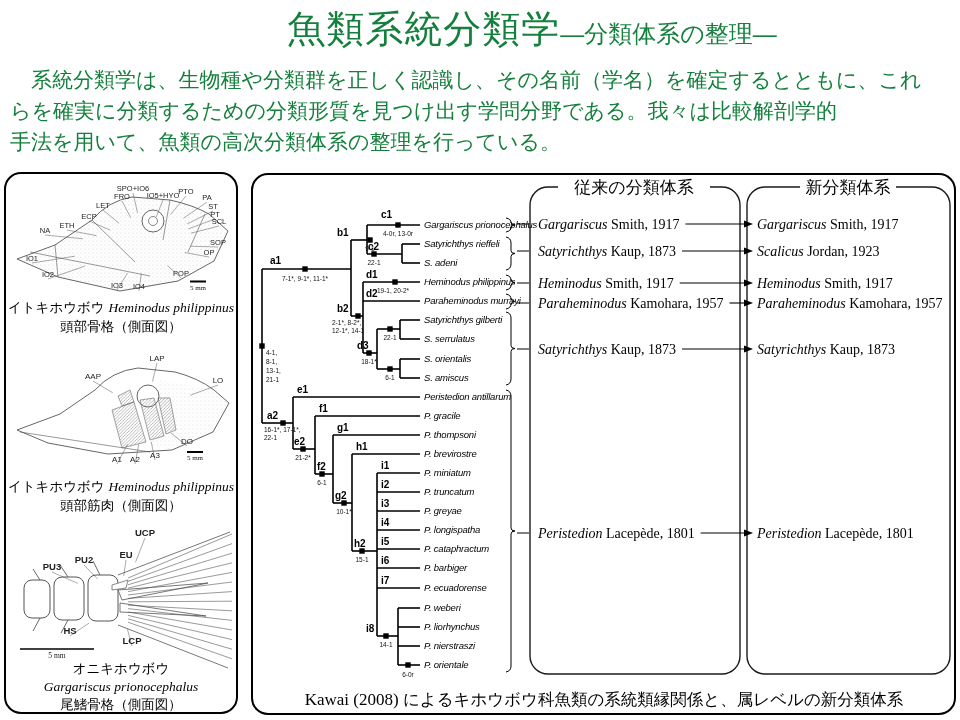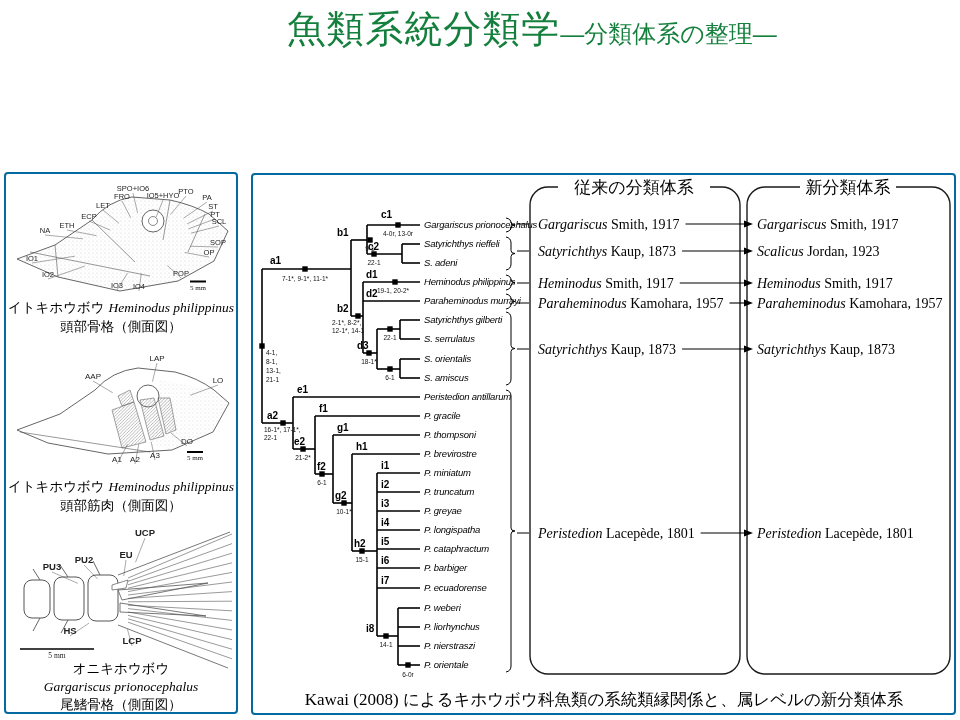--- a/index.html
+++ b/index.html
@@ -2,21 +2,21 @@
 <html><head>
 <meta charset="utf-8">
 <style>
   html,body{margin:0;padding:0;background:#888;}
   .slide{position:relative;width:960px;height:720px;background:#fff;color:#15803d;
          font-family:"Liberation Sans","DejaVu Sans",sans-serif;overflow:hidden;}
   .title-row{position:absolute;top:4px;left:52px;width:960px;text-align:center;white-space:nowrap;}
   .t-main{font-size:38px;letter-spacing:1px;}
   .t-sub{font-size:24px;}
   .intro{position:absolute;top:64px;left:10px;width:944px;font-size:21px;line-height:31px;}
-  .panel{position:absolute;border:2px solid #0369a1;border-radius:4px;box-sizing:border-box;}
+  .panel{position:absolute;border:2px solid #000000;border-radius:17px;box-sizing:border-box;}
   .left-panel{left:4px;top:172px;width:234px;height:542px;}
   .right-panel{left:251px;top:173px;width:705px;height:542px;}
   .panel svg{position:absolute;left:-2px;top:-2px;}
   
   .hdr{font:17px "Liberation Sans",sans-serif;}
   .leaf{font:italic 9.5px "Liberation Sans",sans-serif;letter-spacing:-.2px;}
   .nid{font:bold 10px "Liberation Sans",sans-serif;}
   .chr{font:6.5px "Liberation Sans",sans-serif;fill:#111;}
   .cls{font:14px "Liberation Serif",serif;}
   .gen{font-style:italic;}
@@ -28,20 +28,25 @@
 </style>
 </head>
 <body>
 
 <div class="slide">
 
   <div class="title-row">
     <span class="t-main">魚類系統分類学</span><span class="t-sub">—分類体系の整理—</span>
   </div>
 
+  <div class="intro">
+    <div class="intro-line">　系統分類学は、生物種や分類群を正しく認識し、その名前（学名）を確定するとともに、これ</div>
+    <div class="intro-line">らを確実に分類するための分類形質を見つけ出す学問分野である。我々は比較解剖学的</div>
+    <div class="intro-line">手法を用いて、魚類の高次分類体系の整理を行っている。</div>
+  </div>
 
   <div class="panel left-panel">
     <svg id="left-svg" width="234" height="542" viewBox="4 172 234 542">
         <defs>
           <pattern id="stip" width="4" height="4" patternUnits="userSpaceOnUse">
             <circle cx="1" cy="1" r="0.55" fill="#9a9a9a"></circle>
             <circle cx="3" cy="3" r="0.45" fill="#bbb"></circle>
           </pattern>
           <pattern id="hatch" width="3.2" height="3.2" patternUnits="userSpaceOnUse">
             <path d="M0,3.2 L3.2,0" stroke="#777" stroke-width="0.5"></path>

